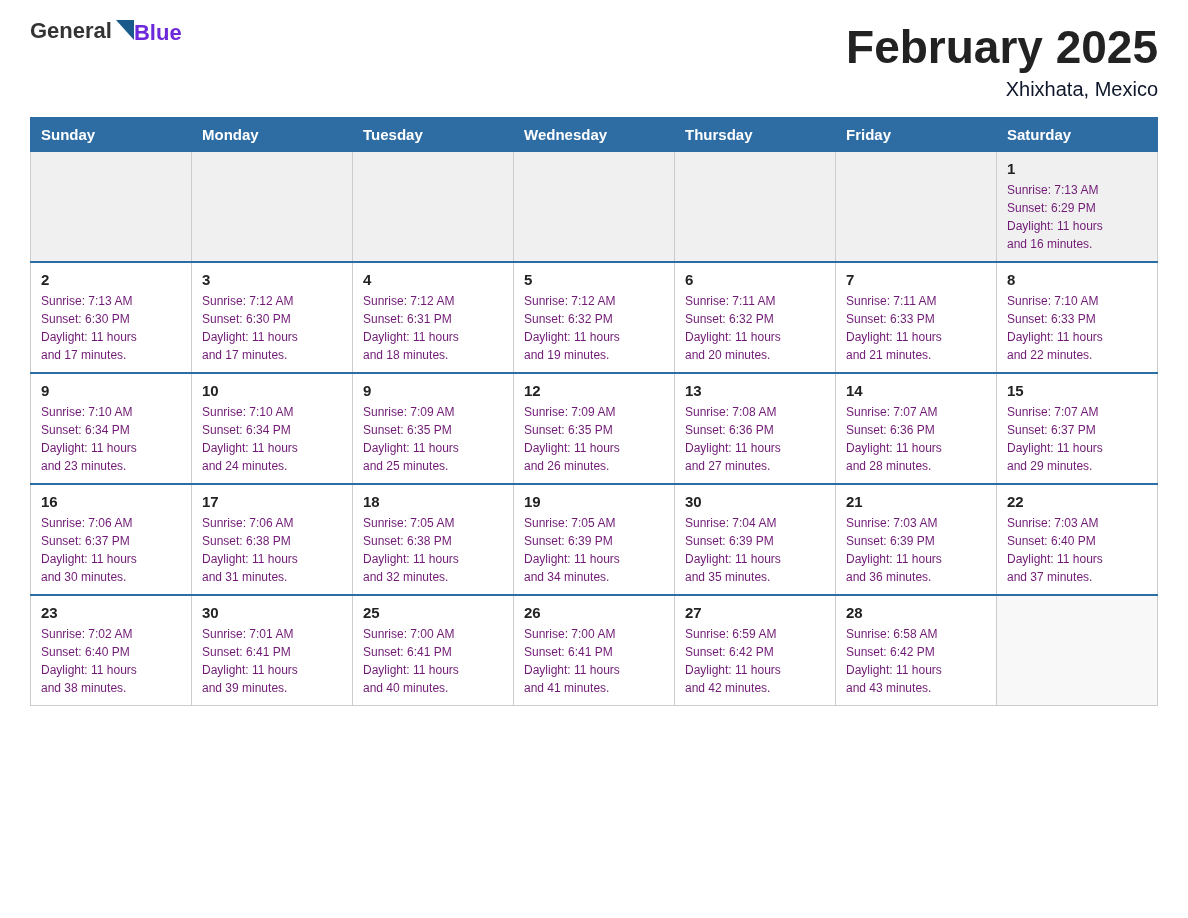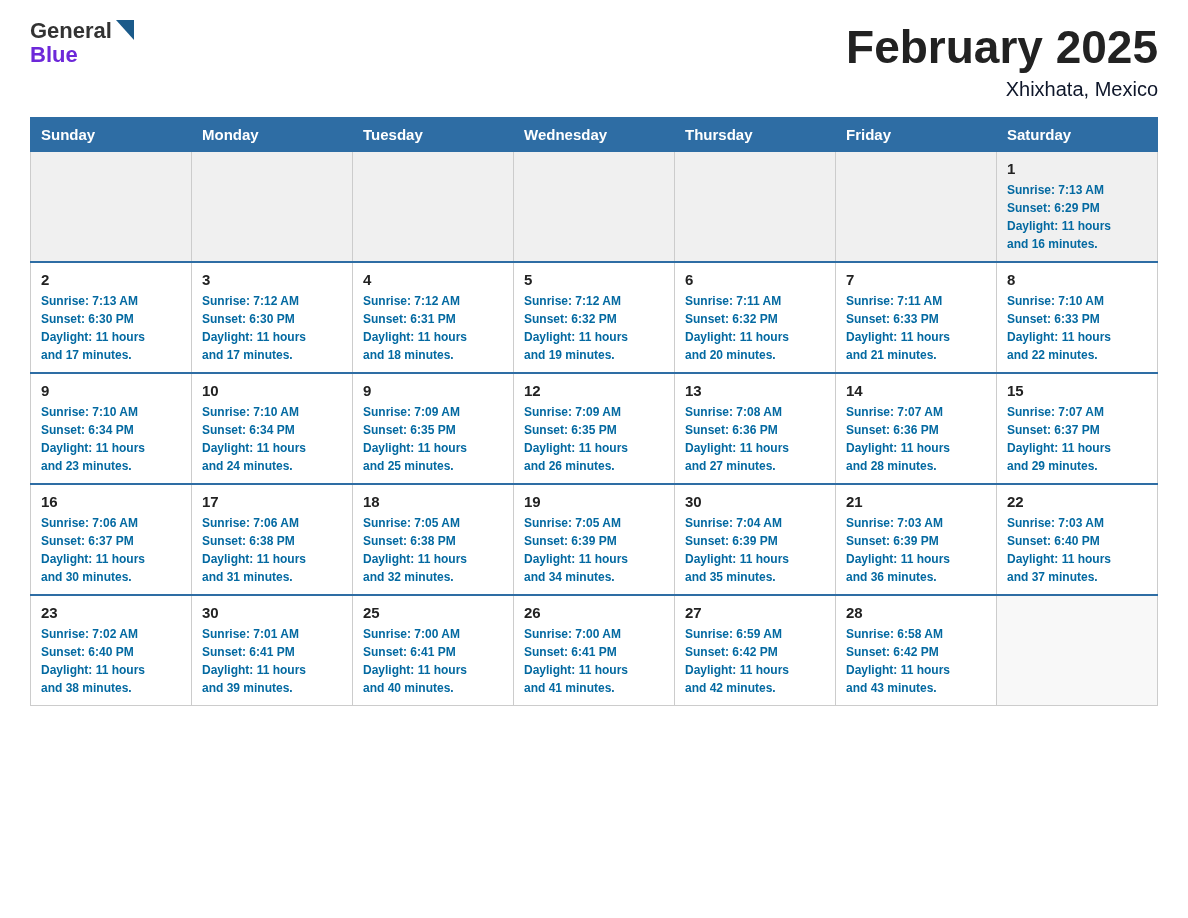--- a/index.html
+++ b/index.html
@@ -10,21 +10,21 @@
       color: #222;
     }
     .header {
       display: flex;
       justify-content: space-between;
       align-items: flex-start;
       margin-bottom: 16px;
     }
     .logo {
       display: flex;
-      flex-direction: column;
+      flex-direction: row;
       align-items: flex-start;
     }
     .logo-text {
       font-size: 22px;
       font-weight: bold;
       color: #333;
       line-height: 1;
     }
     .logo-line2 {
       font-size: 22px;
@@ -77,23 +77,22 @@
     }
     .day-num {
       font-size: 15px;
       font-weight: bold;
       color: #222;
       display: block;
       margin-bottom: 4px;
     }
     .day-info {
       font-size: 12px;
-      color: #0369a1;
+      color: #701a75;
       line-height: 1.5;
-      font-weight: bold;
     }
     .empty-cell {
       background-color: #f8f8f8;
     }
     .row-top-border td {
       border-top: 2px solid #2e6da4;
     }
   </style>
 </head>
 <body>

